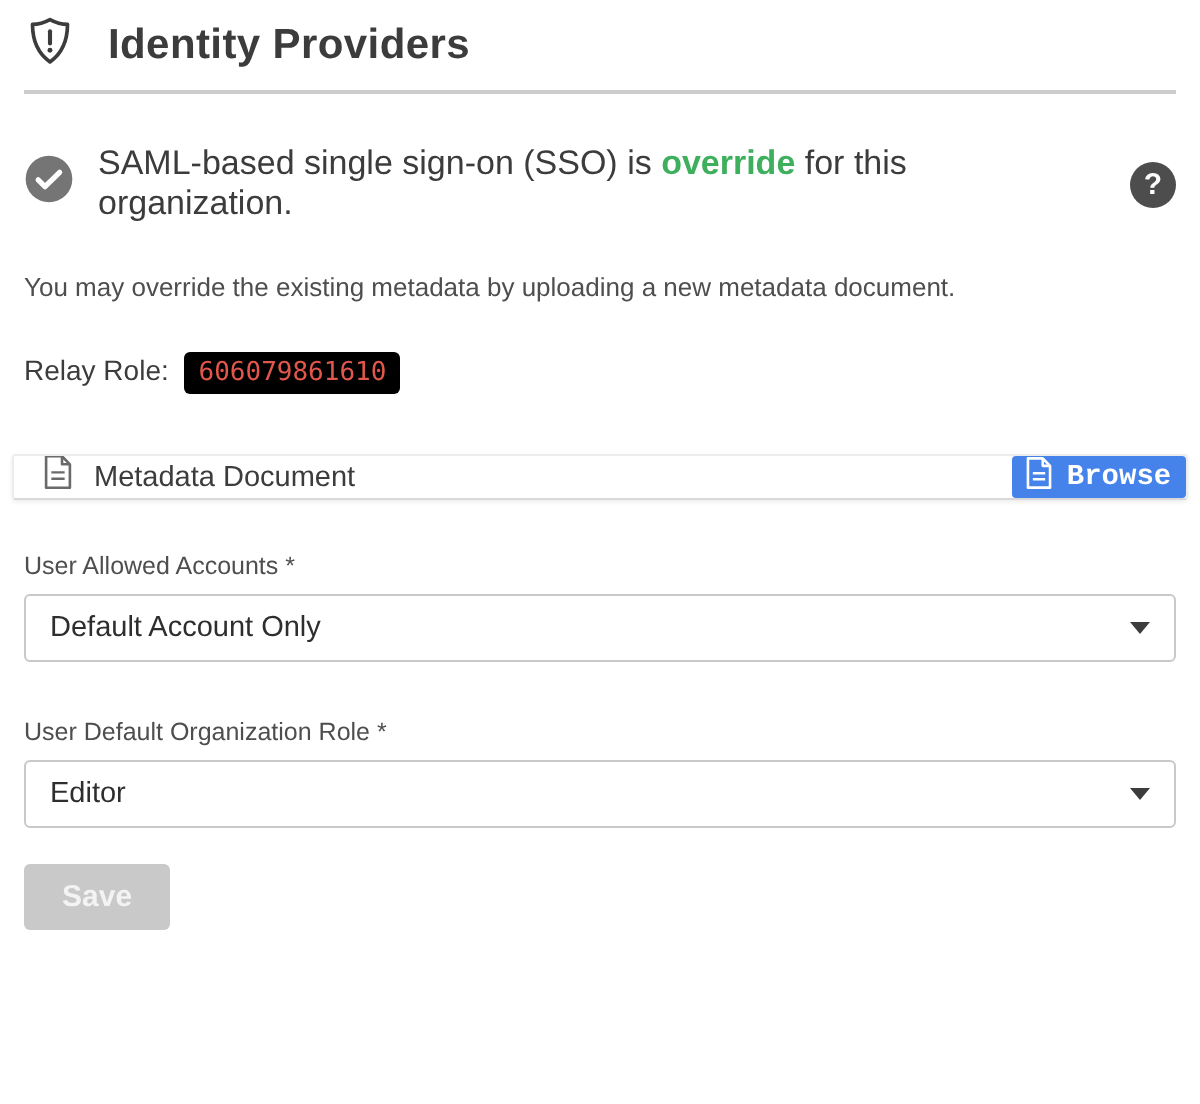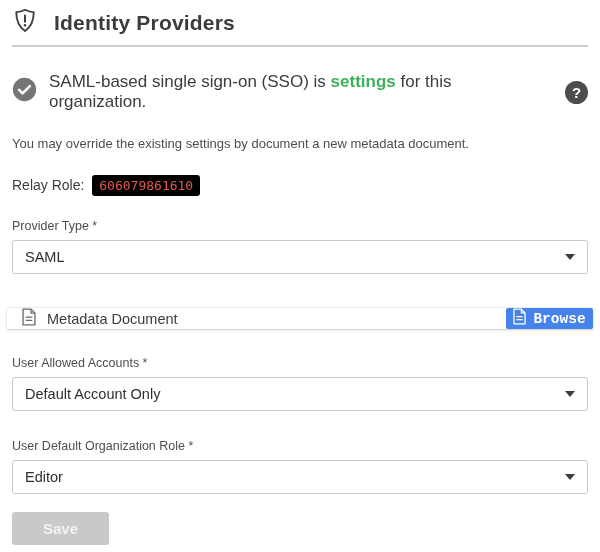--- a/index.html
+++ b/index.html
@@ -150,21 +150,21 @@
 
   
   .save-button {
     margin-top: 18px;
     border: none;
     background: #c9c9c9;
     color: #f3f3f3;
     font-family: "Liberation Sans", "DejaVu Sans", sans-serif;
     font-size: 15px;
     font-weight: bold;
-    padding: 8px 31px;
+    padding: 8px 19px;
     border-radius: 3px;
     cursor: default;
   }
 
   .icon-svg { display: block; flex: 0 0 auto; }
 </style>
 </head>
 <body>
 
 <div class="page">
@@ -183,43 +183,34 @@
   <hr class="divider">
 
   
   <div class="status-row">
     <span class="icon-svg">
       <svg width="25" height="25" viewBox="0 0 24 24">
         <circle cx="12" cy="12" r="11.2" fill="#757575"></circle>
         <path d="M6.8 12.4l3.3 3.3 7-6.9" stroke="#ffffff" stroke-width="2.5" fill="none" stroke-linecap="round" stroke-linejoin="round"></path>
       </svg>
     </span>
-    <span class="status-text"><span>SAML-based single sign-on (SSO) is </span><span class="status-enabled">settings</span><span> for this organization.</span></span>
+    <span class="status-text"><span>SAML-based single sign-on (SSO) is </span><span class="status-enabled">override</span><span> for this organization.</span></span>
     <span class="help-icon">?</span>
   </div>
 
   
-  <p class="description">You may override the existing settings by document a new metadata document.</p>
+  <p class="description">You may override the existing metadata by uploading a new metadata document.</p>
 
   
   <div class="relay-row">
     <span>Relay Role:</span>
     <span class="relay-code">606079861610</span>
   </div>
 
   
-  <div class="field">
-    <label class="field-label">Provider Type *</label>
-    <div class="select-wrap">
-      <select>
-        <option>SAML</option>
-      </select>
-      <span class="caret"></span>
-    </div>
-  </div>
 
   
   <div class="file-row">
     <div class="file-field">
       <span class="icon-svg">
         <svg width="14" height="18" viewBox="0 0 16 20" fill="none">
           <path d="M1.2 1h9.1l4.5 4.6v13.4H1.2z" stroke="#6a6a6a" stroke-width="1.5" stroke-linejoin="round"></path>
           <path d="M10.3 1v4.6h4.5" stroke="#6a6a6a" stroke-width="1.5" stroke-linejoin="round"></path>
           <line x1="4.2" y1="10.2" x2="11.8" y2="10.2" stroke="#6a6a6a" stroke-width="1.4"></line>
           <line x1="4.2" y1="13.8" x2="11.8" y2="13.8" stroke="#6a6a6a" stroke-width="1.4"></line>

